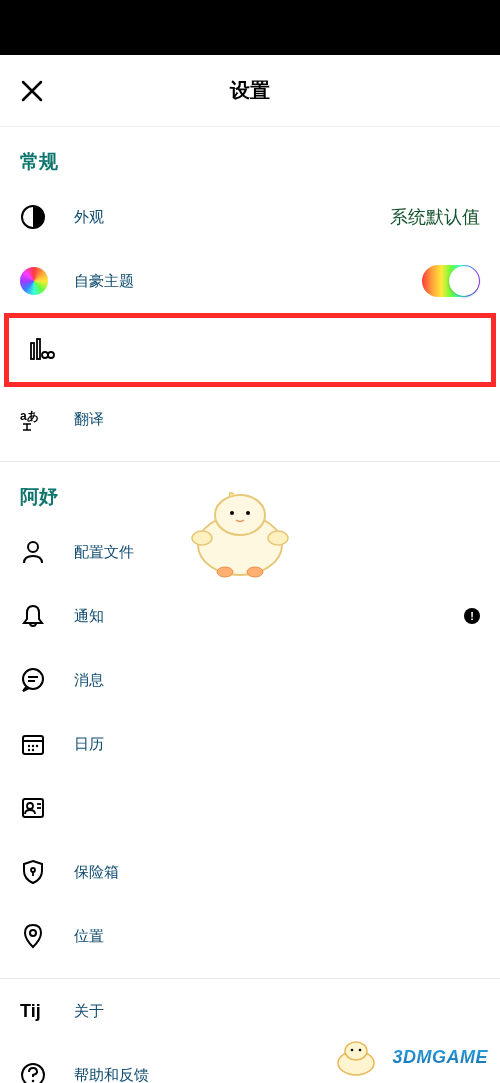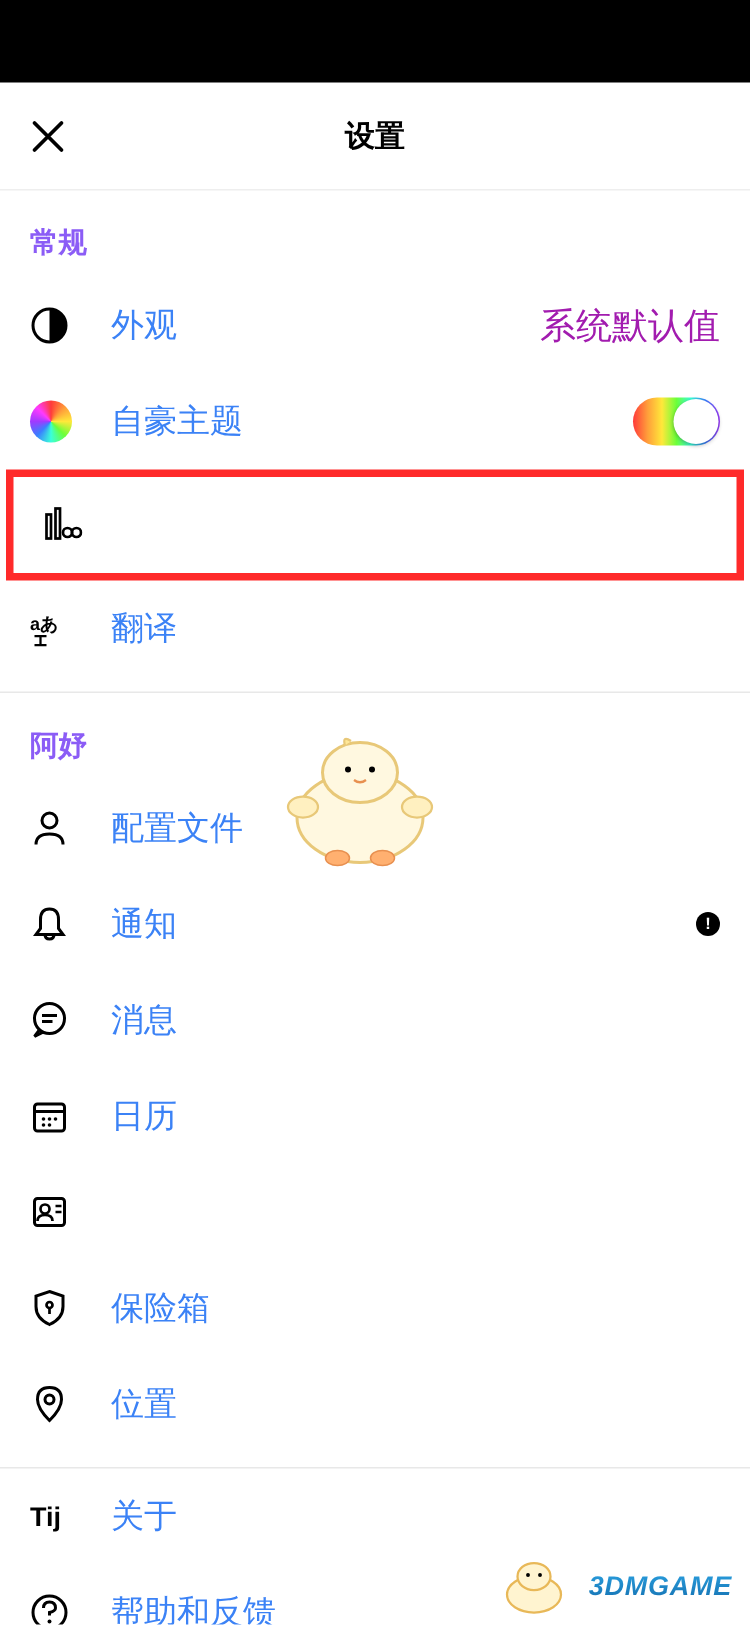--- a/index.html
+++ b/index.html
@@ -38,46 +38,46 @@
       font-size: 20px;
       font-weight: 600;
       color: #000;
     }
     .section {
       padding: 0 0 0 0;
     }
     .section-title {
       font-size: 19px;
       font-weight: 600;
-      color: #8b5cf6;
+      color: #0f766e;
       padding: 22px 20px 10px 20px;
     }
     .row {
       display: flex;
       align-items: center;
       height: 64px;
       padding: 0 20px;
       cursor: pointer;
     }
     .row-icon {
       width: 32px;
       height: 32px;
       margin-right: 22px;
       display: flex;
       align-items: center;
       flex-shrink: 0;
     }
     .row-label {
-      font-size: 22px;
-      color: #3b82f6;
+      font-size: 15px;
+      color: #0c4a6e;
       flex: 1;
     }
     .row-value {
-      font-size: 24px;
-      color: #a21caf;
+      font-size: 18px;
+      color: #14532d;
     }
     .toggle {
       width: 58px;
       height: 32px;
       border-radius: 16px;
       position: relative;
       background: linear-gradient(90deg, #ff3a3a, #ff9e3a, #ffe83a, #6bff3a, #3affda, #3a7fff, #a03aff);
     }
     .toggle-knob {
       position: absolute;

